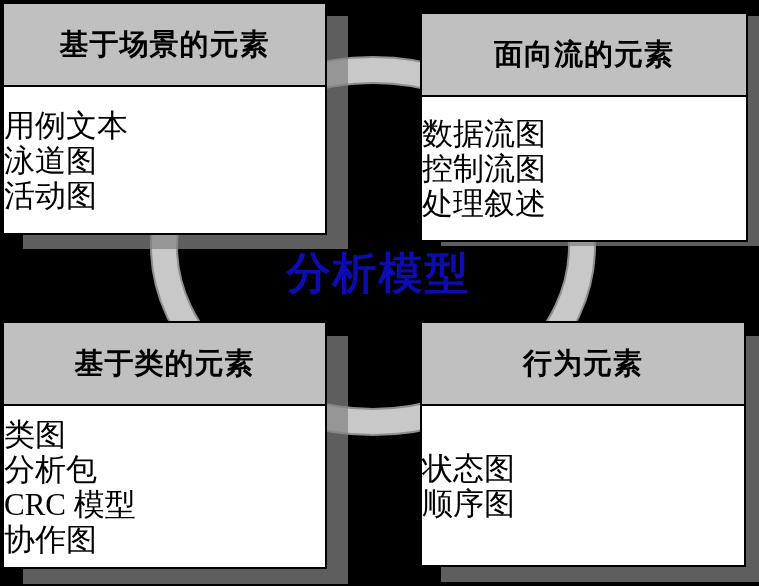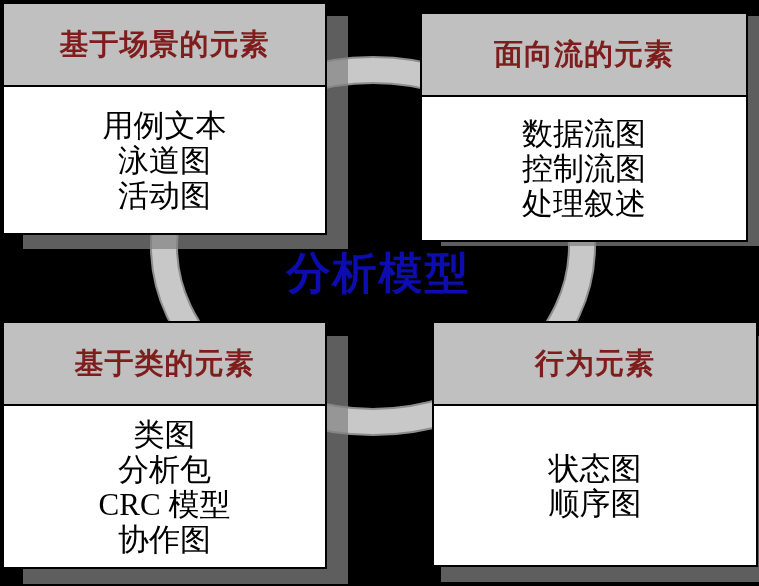--- a/index.html
+++ b/index.html
@@ -32,41 +32,41 @@
     box-sizing: border-box;
     border: 2px solid #000000;
     background: #FFFFFF;
     z-index: 3;
     display: flex;
     flex-direction: column;
   }
   .panel-tl { left: 2px;   top: 2px;   width: 325px; height: 233px; }
   .panel-tr { left: 420px; top: 12px;   width: 328px; height: 230px; }
   .panel-bl { left: 2px;   top: 321px; width: 325px; height: 248px; }
-  .panel-br { left: 432px; top: 321px; width: 326px; height: 246px; }
+  .panel-br { left: 420px; top: 321px; width: 326px; height: 246px; }
 
   .panel-header {
     height: 81px;
     flex: 0 0 auto;
     border-bottom: 2px solid #000000;
     background: #C0C0C0;
     display: flex;
     align-items: center;
     justify-content: center;
     font-size: 29px;
     font-weight: bold;
-    color: #7f1d1d;
+    color: #000000;
     letter-spacing: 1px;
   }
   .panel-body {
     flex: 1 1 auto;
     background: #FFFFFF;
     display: flex;
     flex-direction: column;
-    align-items: center;
+    align-items: flex-start;
     justify-content: center;
   }
   .panel-item {
     font-size: 31px;
     line-height: 35px;
     color: #000000;
     text-align: center;
     white-space: nowrap;
   }
 

